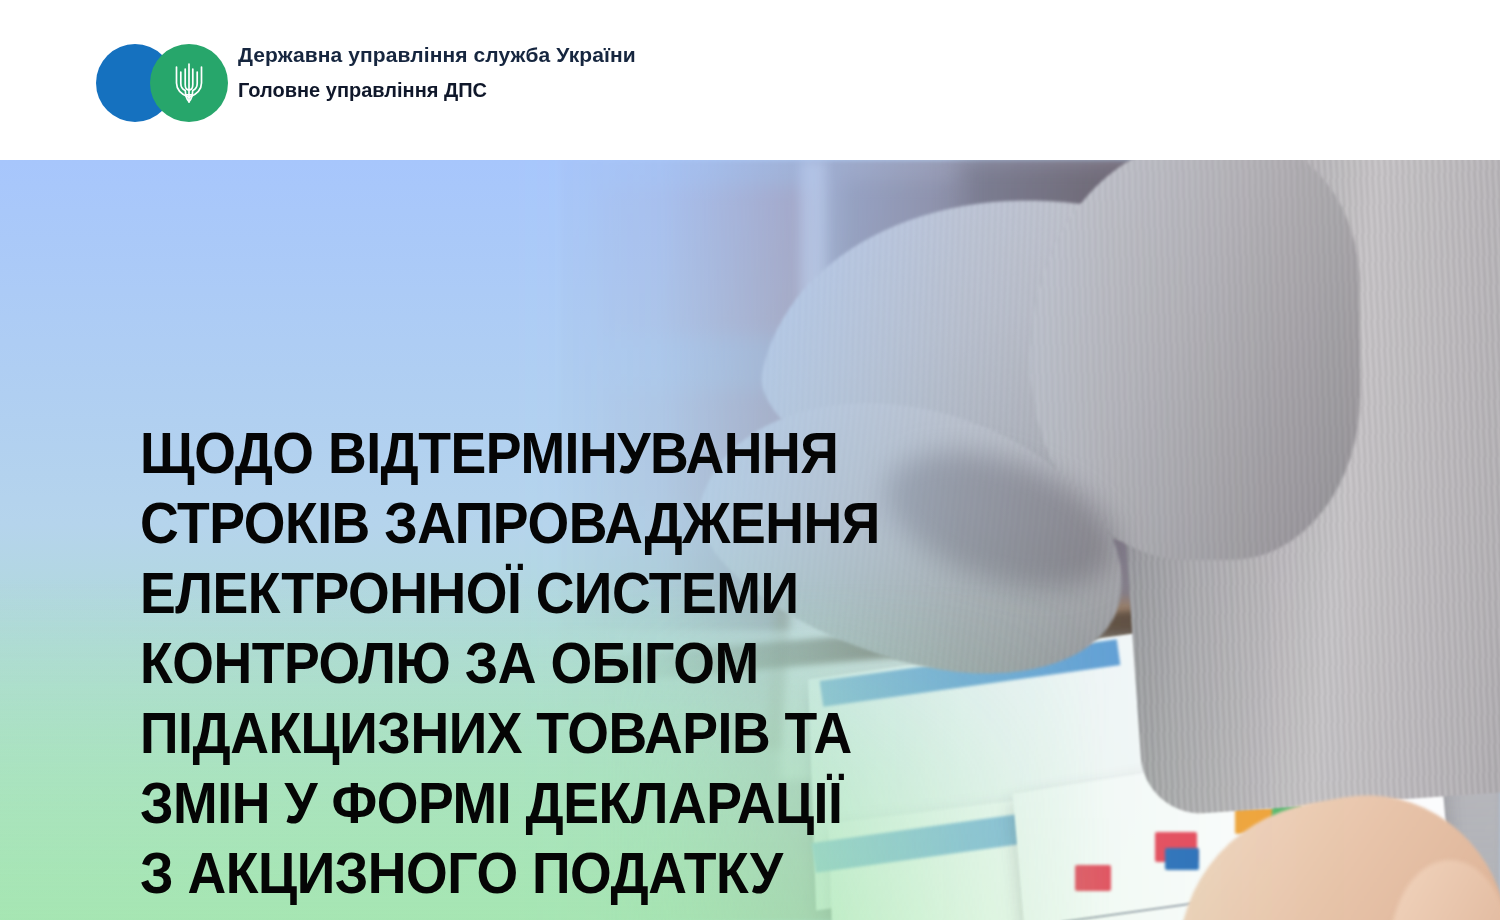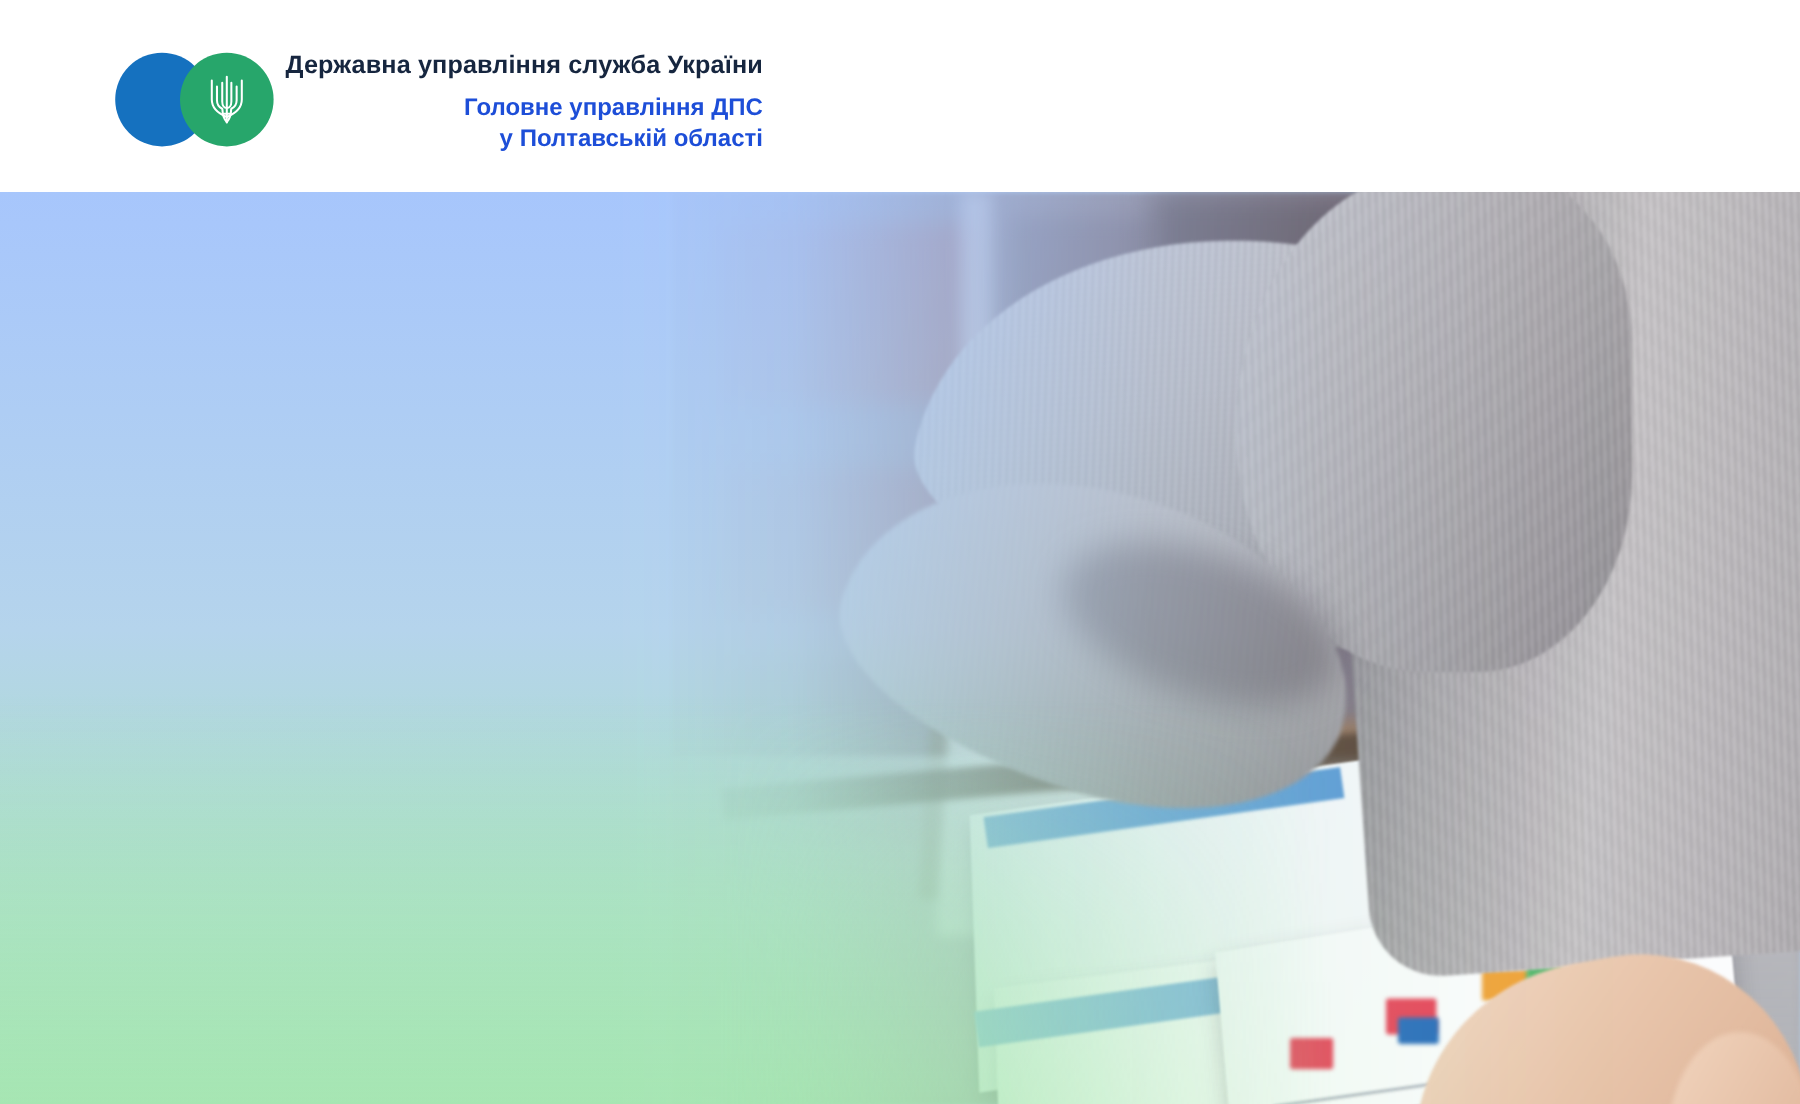--- a/index.html
+++ b/index.html
@@ -60,24 +60,23 @@
     font-size:21px;
     font-weight:bold;
     color:#16263f;
     letter-spacing:0.1px;
     white-space:nowrap;
     margin-bottom:13px;
   }
   .org-line-2, .org-line-3 {
     font-size:20px;
     font-weight:bold;
-    color:#1d4ed8;
+    color:#0f172a;
     white-space:nowrap;
     line-height:1.28;
-    text-align:right;
   }
 
   
   .hero {
     position:absolute;
     left:0; top:160px;
     width:1500px; height:760px;
     overflow:hidden;
     background:#b9d2ea;
   }
@@ -374,20 +373,29 @@
       <div class="ph-cuffshadow"></div>
 
       <div class="ph-hand"></div>
       <div class="ph-knuckle"></div>
 
     </div>
 
     <div class="wash-color" id="wash-color" style="--g-top: #a7c6fc; --g-mid: #b5d4ec; --g-bot: #a4e8a8;"></div>
     <div class="wash-bottom"></div>
 
+    <div class="headline">
+      <div class="headline-line">ЩОДО ВІДТЕРМІНУВАННЯ</div>
+      <div class="headline-line">СТРОКІВ ЗАПРОВАДЖЕННЯ</div>
+      <div class="headline-line">ЕЛЕКТРОННОЇ СИСТЕМИ</div>
+      <div class="headline-line">КОНТРОЛЮ ЗА ОБІГОМ</div>
+      <div class="headline-line">ПІДАКЦИЗНИХ ТОВАРІВ ТА</div>
+      <div class="headline-line">ЗМІН У ФОРМІ ДЕКЛАРАЦІЇ</div>
+      <div class="headline-line">З АКЦИЗНОГО ПОДАТКУ</div>
+    </div>
   </div>
 
   <div class="header-band">
     <div class="logo-block">
       <div class="logo-circle blue" id="logo-blue" style="background: rgb(21, 113, 191);"></div>
       <div class="logo-circle green" id="logo-green" style="background: rgb(39, 166, 107);"></div>
       <div class="trident-wrap">
         <svg width="34" height="44" viewBox="0 0 34 44" aria-hidden="true">
           <g fill="none" stroke="#ffffff" stroke-width="1.7" stroke-linejoin="round" stroke-linecap="round">
             <path d="M17 3 L17 41"></path>
@@ -398,17 +406,16 @@
             <path d="M13.4 30.5 C13.4 35 15 38.5 17 40.8 C19 38.5 20.6 35 20.6 30.5"></path>
             <path d="M13.9 33.8 L20.1 33.8"></path>
           </g>
         </svg>
       </div>
     </div>
 
     <div class="org-text">
       <div class="org-line-1">Державна управління служба України</div>
       <div class="org-line-2">Головне управління ДПС</div>
-      <div class="org-line-3">у Полтавській області</div>
     </div>
   </div>
 
 </div>
 
 </body></html>

